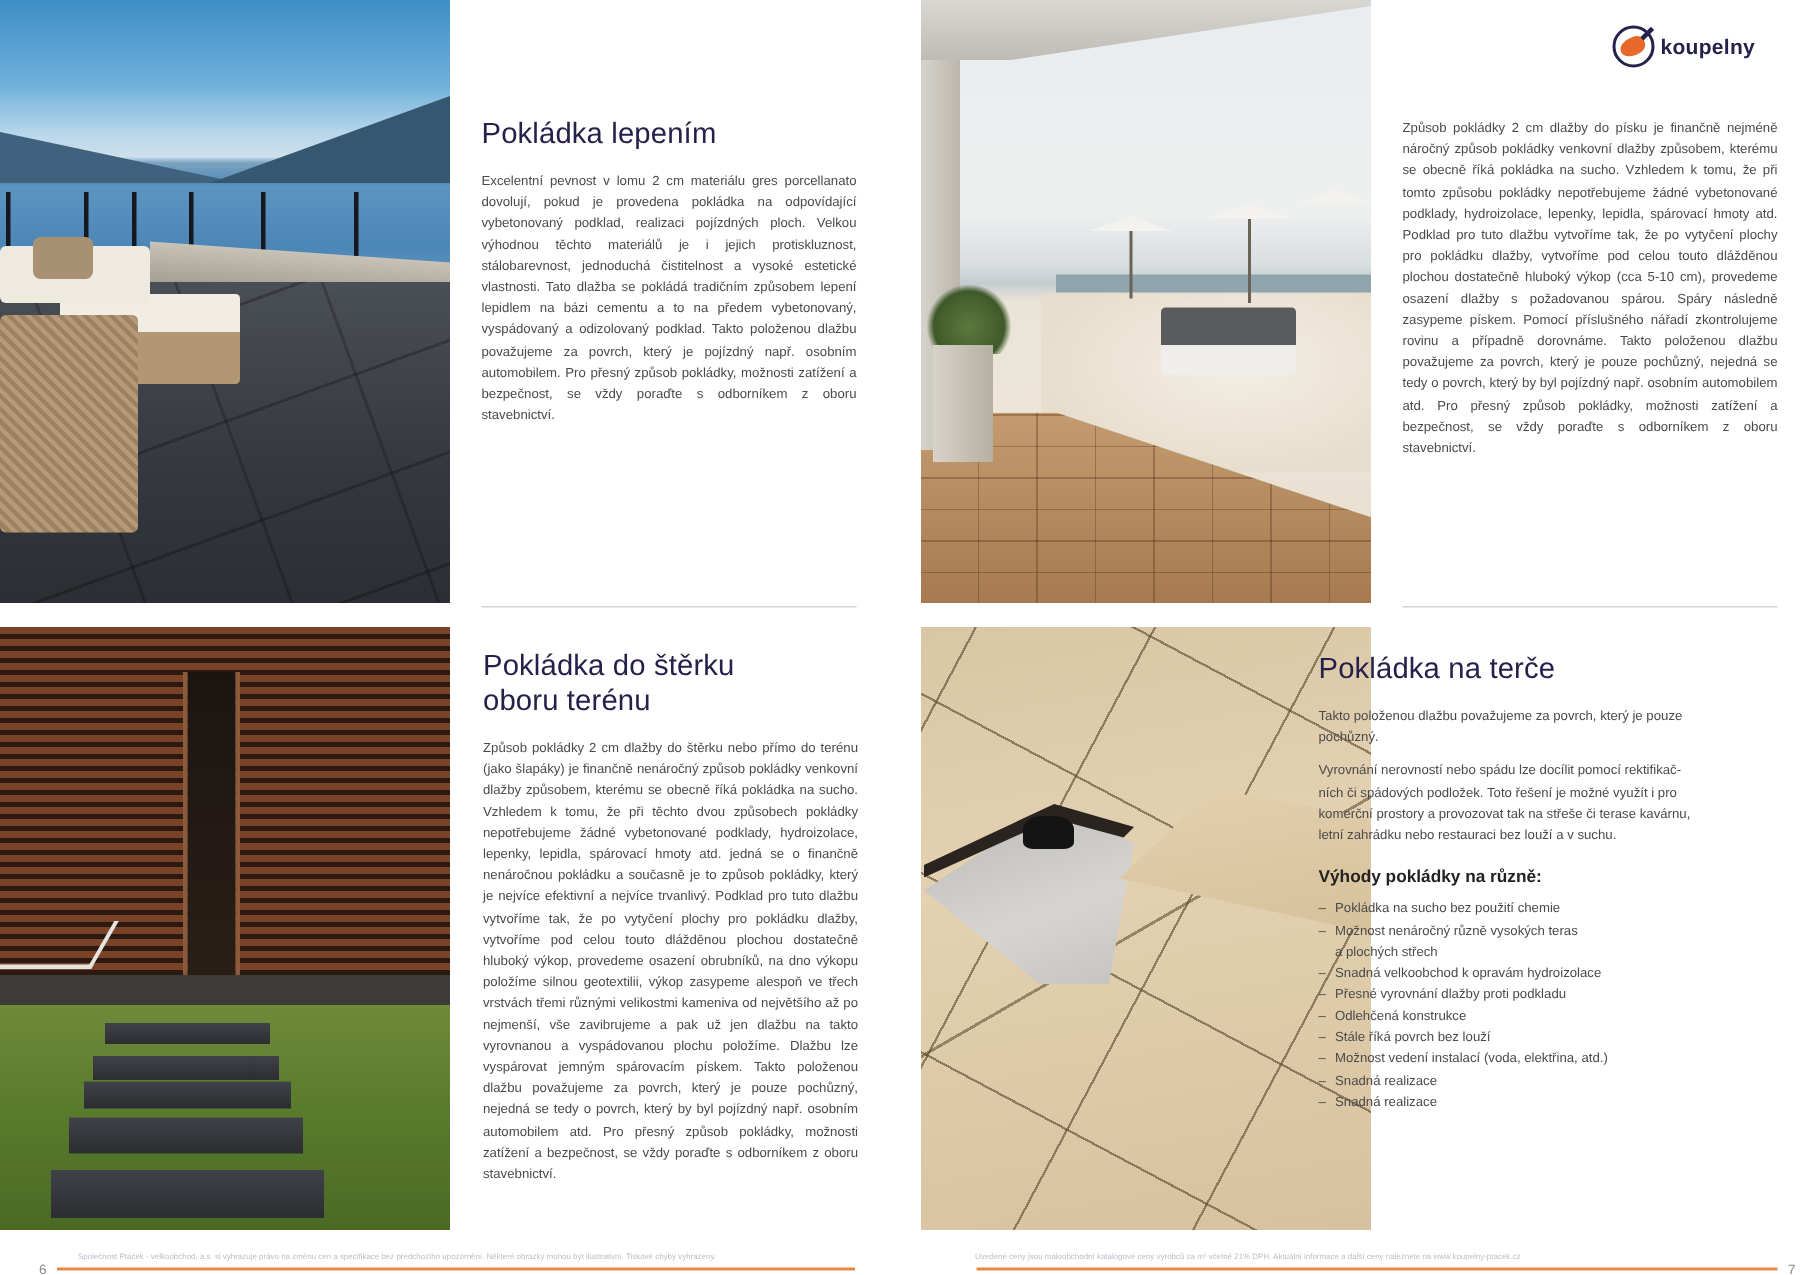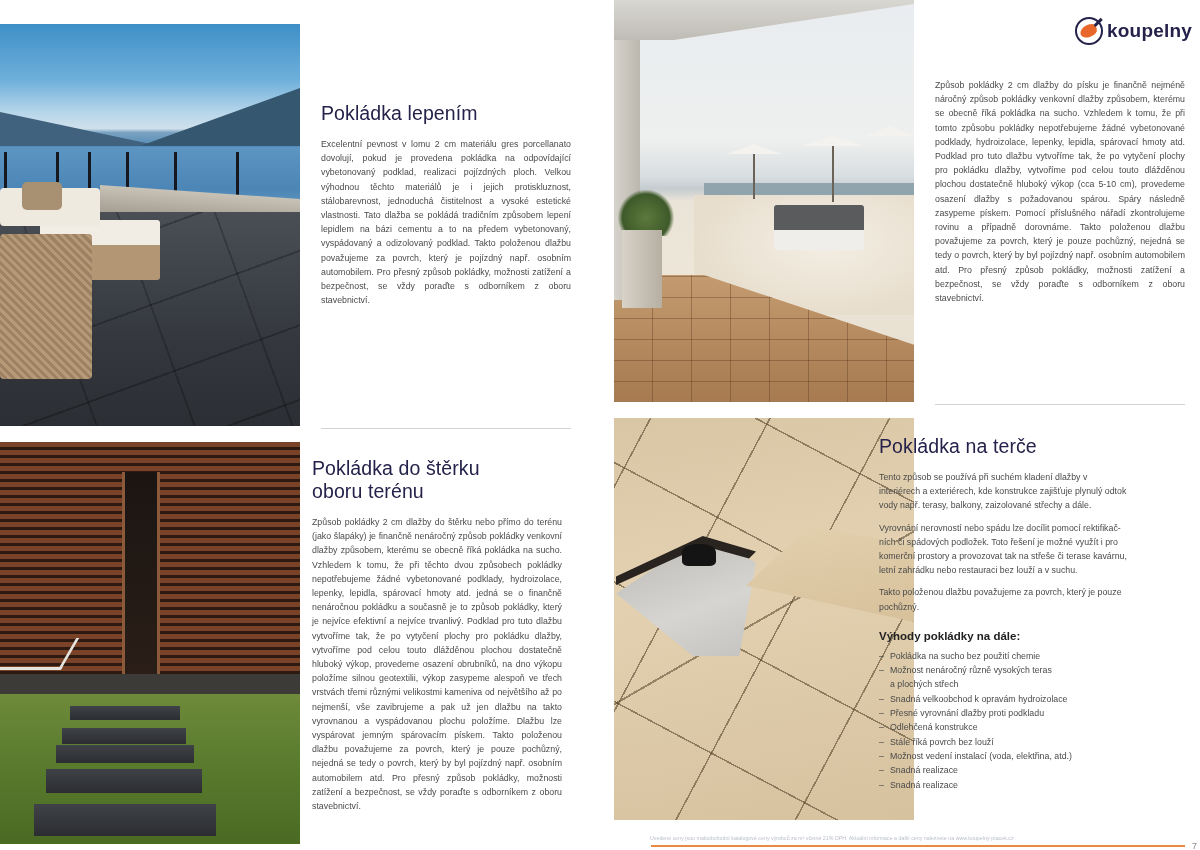--- a/index.html
+++ b/index.html
@@ -1,20 +1,20 @@
 <!DOCTYPE html>
 <html><head>
 <meta charset="utf-8">
 <style>
   * { margin: 0; padding: 0; box-sizing: border-box; }
   html, body { width: 1200px; height: 850px; background: #ffffff; overflow: hidden; }
   body { font-family: "Liberation Sans", sans-serif; color: #3a3a3a; position: relative; }
 
   .spread { position: absolute; left: 0; top: 0; width: 1200px; height: 850px; }
-  .page { position: absolute; top: 0; width: 600px; height: 754px; background: #fff; margin-top: 24px; }
+  .page { position: absolute; top: 0; width: 600px; height: 754px; background: #fff; }
   .page-left { left: 0; }
   .page-right { left: 600px; }
 
   .photo { position: absolute; overflow: hidden; }
 
   
   .photo-lake { left: 0; top: 0; width: 300px; height: 402px;
     background: linear-gradient(180deg, #3e8fc7 0%, #6fb0db 14%, #b7d6ea 22%, #cfe0ec 26%, #7aa2c0 27%, #4d88b7 31%, #4f8dbd 40%, #6b97b7 45%, #3b3f47 48%, #2f3339 100%); }
   .photo-lake .mountain1 { position: absolute; left: 0; top: 88px; width: 0; height: 0;
     border-left: 0 solid transparent; border-right: 160px solid transparent; border-bottom: 34px solid #40627e; }
@@ -91,42 +91,42 @@
   .photo-pedestal .hole-wall { position: absolute; left: 2px; top: 118px; width: 140px; height: 70px;
     background: #2a2420; clip-path: polygon(62% 0, 100% 22%, 95% 32%, 62% 14%, 0 70%, 0 58%); }
   .photo-pedestal .support { position: absolute; left: 68px; top: 126px; width: 34px; height: 22px; background: #141414; border-radius: 40% 40% 20% 20%; }
   .photo-pedestal .lifted { position: absolute; left: 132px; top: 108px; width: 168px; height: 96px;
     background: linear-gradient(170deg, #e3d0ae 0%, #d7c19b 100%);
     clip-path: polygon(38% 0, 100% 20%, 100% 100%, 0 62%); box-shadow: 0 4px 0 #8e7752; }
 
   
   .col { position: absolute; width: 250px; }
   .col-tl { left: 321px; top: 78px; }
-  .col-bl { left: 312px; top: 433px; }
+  .col-bl { left: 322px; top: 433px; }
   .col-tr { left: 935px; top: 78px; }
   .col-br { left: 879px; top: 435px; }
 
   .heading { font-family: "Liberation Sans", sans-serif; font-size: 19.5px; font-weight: normal; color: #24224a; line-height: 23px; margin-bottom: 12px; letter-spacing: 0.1px; }
   .body-text { font-size: 8.8px; line-height: 14.2px; color: #4a4a4a; text-align: justify; }
   .para { font-size: 8.8px; line-height: 14.2px; color: #4a4a4a; margin-bottom: 8px; }
   .subheading { font-size: 11.5px; font-weight: bold; color: #222; margin-top: 16px; margin-bottom: 7px; }
   .bullets { list-style: none; }
   .bullets li { font-size: 8.8px; line-height: 14.3px; color: #4a4a4a; padding-left: 11px; position: relative; }
   .bullets li::before { content: "–"; position: absolute; left: 0; top: 0; }
 
   .divider { position: absolute; height: 1px; background: #d3d3d3; }
   .divider-l { left: 321px; top: 404px; width: 250px; }
   .divider-r { left: 935px; top: 404px; width: 250px; }
 
   
   .logo { position: absolute; left: 1075px; top: 17px; display: flex; align-items: center; }
   .logo-mark { width: 28px; height: 28px; border-radius: 50%; border: 2.5px solid #24224a; position: relative; background: #fff; }
   .logo-mark::before { content: ""; position: absolute; left: 3px; top: 6px; width: 17px; height: 12px; background: #e8672a; border-radius: 60% 40% 50% 50%; transform: rotate(-20deg); }
   .logo-mark::after { content: ""; position: absolute; right: -2px; top: 2px; width: 10px; height: 2.5px; background: #24224a; transform: rotate(-45deg); }
-  .logo-text { font-size: 19px; font-weight: bold; color: #24224a; margin-left: 4px; letter-spacing: 0.2px; }
+  .logo-text { font-size: 14px; font-weight: bold; color: #24224a; margin-left: 4px; letter-spacing: 0.2px; }
 
   
   .footer-line { position: absolute; height: 1.5px; background: #e88a43; top: 845px; }
   .footer-line-l { left: 38px; width: 532px; }
   .footer-line-r { left: 651px; width: 534px; }
   .footer-note { position: absolute; top: 835px; font-size: 5.3px; color: #b9bec8; white-space: nowrap; overflow: hidden; }
   .footer-note-l { left: 52px; width: 520px; }
   .footer-note-r { left: 650px; width: 520px; }
   .page-num { position: absolute; top: 841px; font-size: 9px; color: #8a8a8a; }
   .page-num-l { left: 26px; }
@@ -221,24 +221,23 @@
 
   <div class="photo photo-pedestal">
     <div class="hole"></div>
     <div class="hole-wall"></div>
     <div class="support"></div>
     <div class="lifted"></div>
   </div>
 
   <div class="col col-br">
     <h2 class="heading">Pokládka na terče</h2>
-    <p class="para">Tento způsob se používá při suchém kladení dlažby v interiérech a exteriérech, kde konstrukce zajišťuje plynulý odtok vody např. terasy, balkony, zaizolované střechy a dále.</p>
+    <p class="para">Takto položenou dlažbu považujeme za povrch, který je pouze pochůzný.</p>
     <p class="para">Vyrovnání nerovností nebo spádu lze docílit pomocí rektifikač-ních či spádových podložek. Toto řešení je možné využít i pro komerční prostory a provozovat tak na střeše či terase kavárnu, letní zahrádku nebo restauraci bez louží a v suchu.</p>
-    <p class="para">Takto položenou dlažbu považujeme za povrch, který je pouze pochůzný.</p>
-    <h3 class="subheading">Výhody pokládky na dále:</h3>
+    <h3 class="subheading">Výhody pokládky na různě:</h3>
     <ul class="bullets">
       <li>Pokládka na sucho bez použití chemie</li>
       <li>Možnost nenáročný různě vysokých teras</li>
       <li class="cont">a plochých střech</li>
       <li>Snadná velkoobchod k opravám hydroizolace</li>
       <li>Přesné vyrovnání dlažby proti podkladu</li>
       <li>Odlehčená konstrukce</li>
       <li>Stále říká povrch bez louží</li>
       <li>Možnost vedení instalací (voda, elektřina, atd.)</li>
       <li>Snadná realizace</li>

